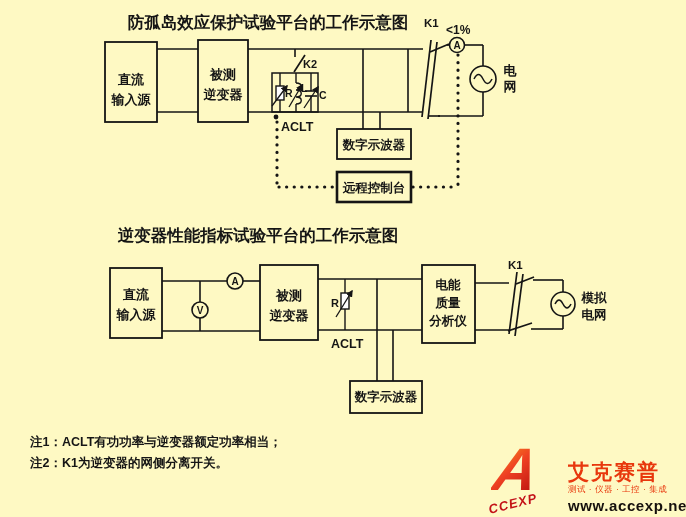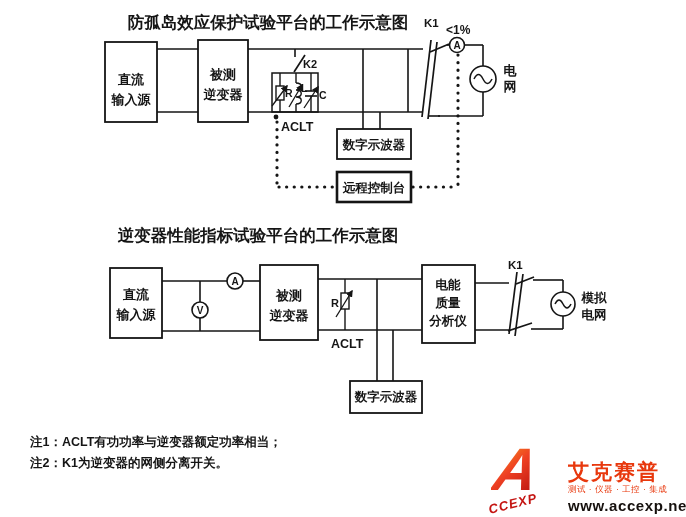--- a/index.html
+++ b/index.html
@@ -1,17 +1,17 @@
 <!DOCTYPE html>
 <html><head>
 <meta charset="utf-8">
 <style>
   html,body{margin:0;padding:0;background:#e8e8e8;}
   .canvas{
-    position:relative;width:686px;height:517px;background:#ffffff;
+    position:relative;width:686px;height:517px;background:#fef9c3;
     font-family:"Liberation Sans",sans-serif;overflow:hidden;
   }
   svg text{font-family:"Liberation Sans",sans-serif;fill:#151515;}
   .logo{position:absolute;left:478px;top:452px;width:206px;height:63px;display:flex;align-items:flex-end;}
   .logo .a-mark{position:relative;width:90px;height:63px;flex:none;}
   .logo .a-letter{
     position:absolute;left:16px;top:-12px;font-size:60px;font-weight:bold;font-style:italic;
     line-height:1;transform:skewX(-10deg);
     background:linear-gradient(135deg,#f7a11a 0%,#ef4123 45%,#b50d0d 100%);
     -webkit-background-clip:text;background-clip:text;color:#d81e06;-webkit-text-fill-color:transparent;

